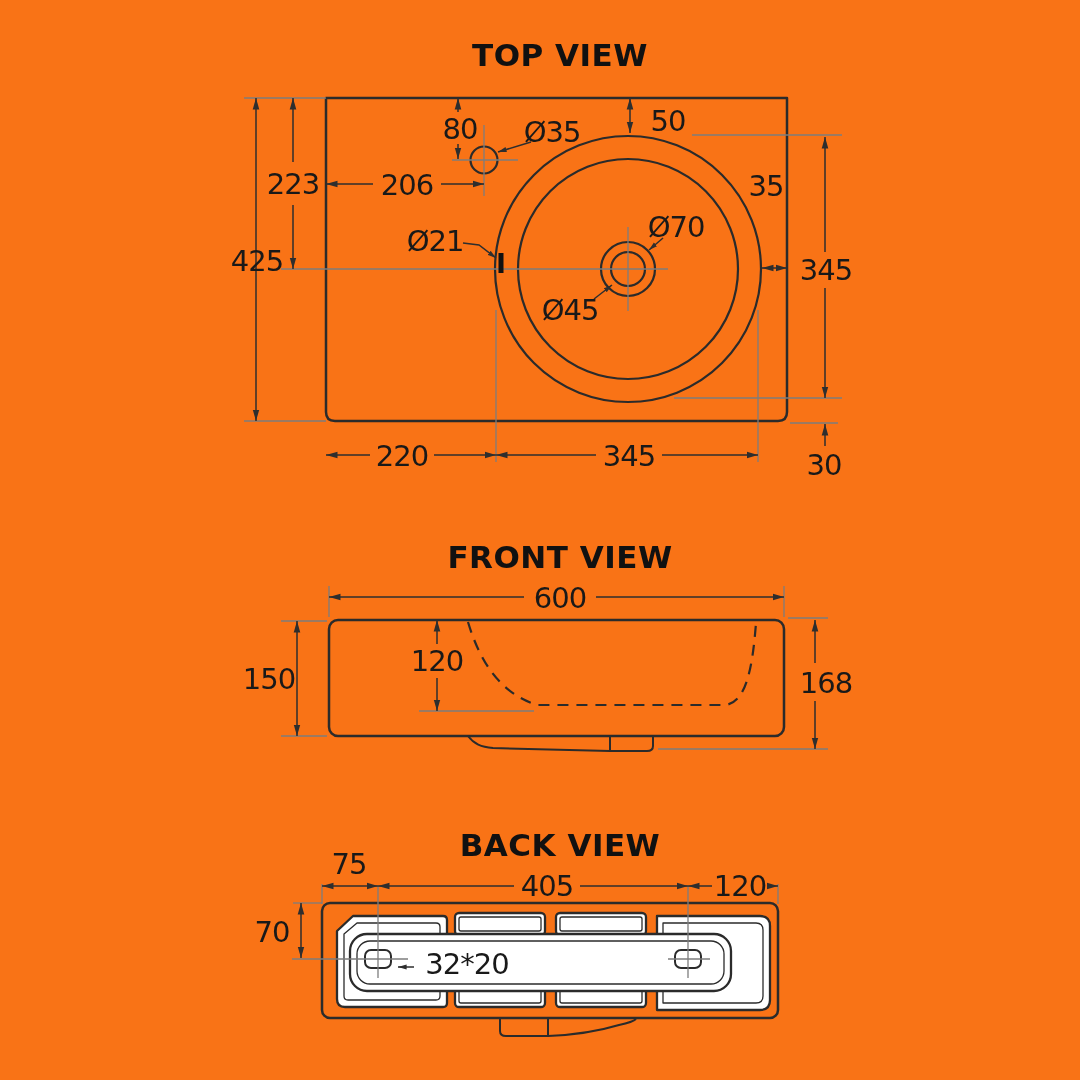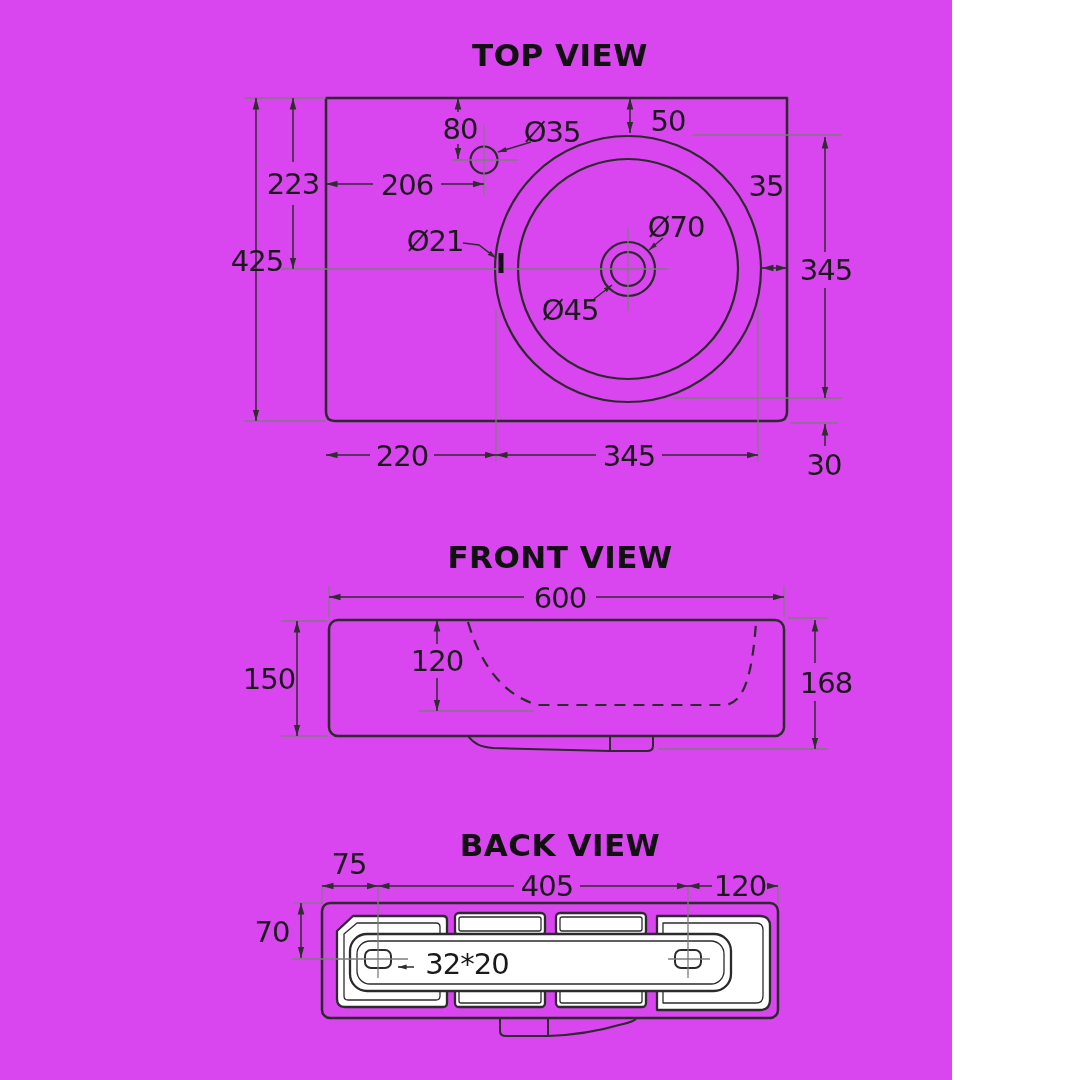--- a/index.html
+++ b/index.html
@@ -1,16 +1,16 @@
 <!DOCTYPE html>
 <html><head>
 <meta charset="utf-8">
 <style>
   html,body{margin:0;padding:0;background:#ffffff;}
-  #stage{position:relative;width:952px;height:1080px;background:#d946ef;overflow:hidden;}
+  #stage{position:relative;width:1080px;height:1080px;background:#f97316;overflow:hidden;}
   svg{display:block;}
   .title{font-family:"DejaVu Sans","Liberation Sans",sans-serif;font-weight:bold;font-size:31px;fill:#111111;letter-spacing:0.5px;}
   .dim{font-family:"DejaVu Sans","Liberation Sans",sans-serif;font-size:29px;fill:#191919;letter-spacing:-1px;}
   .geo{stroke:#2b2b2b;stroke-width:2.5;fill:none;stroke-linejoin:round;stroke-linecap:round;}
   .geo-thin{stroke:#2b2b2b;stroke-width:1.4;fill:none;stroke-linejoin:round;}
   .geo-fill{stroke:#2b2b2b;stroke-width:2.3;fill:#ffffff;stroke-linejoin:round;}
   .geo-fill-thin{stroke:#2b2b2b;stroke-width:1.3;fill:#ffffff;stroke-linejoin:round;}
   .dimline{stroke:#2e2e2e;stroke-width:1.5;fill:none;}
   .extline{stroke:#7d7d7d;stroke-width:1.3;fill:none;}
   .dash{stroke:#2b2b2b;stroke-width:2.2;fill:none;stroke-dasharray:11 8;}

